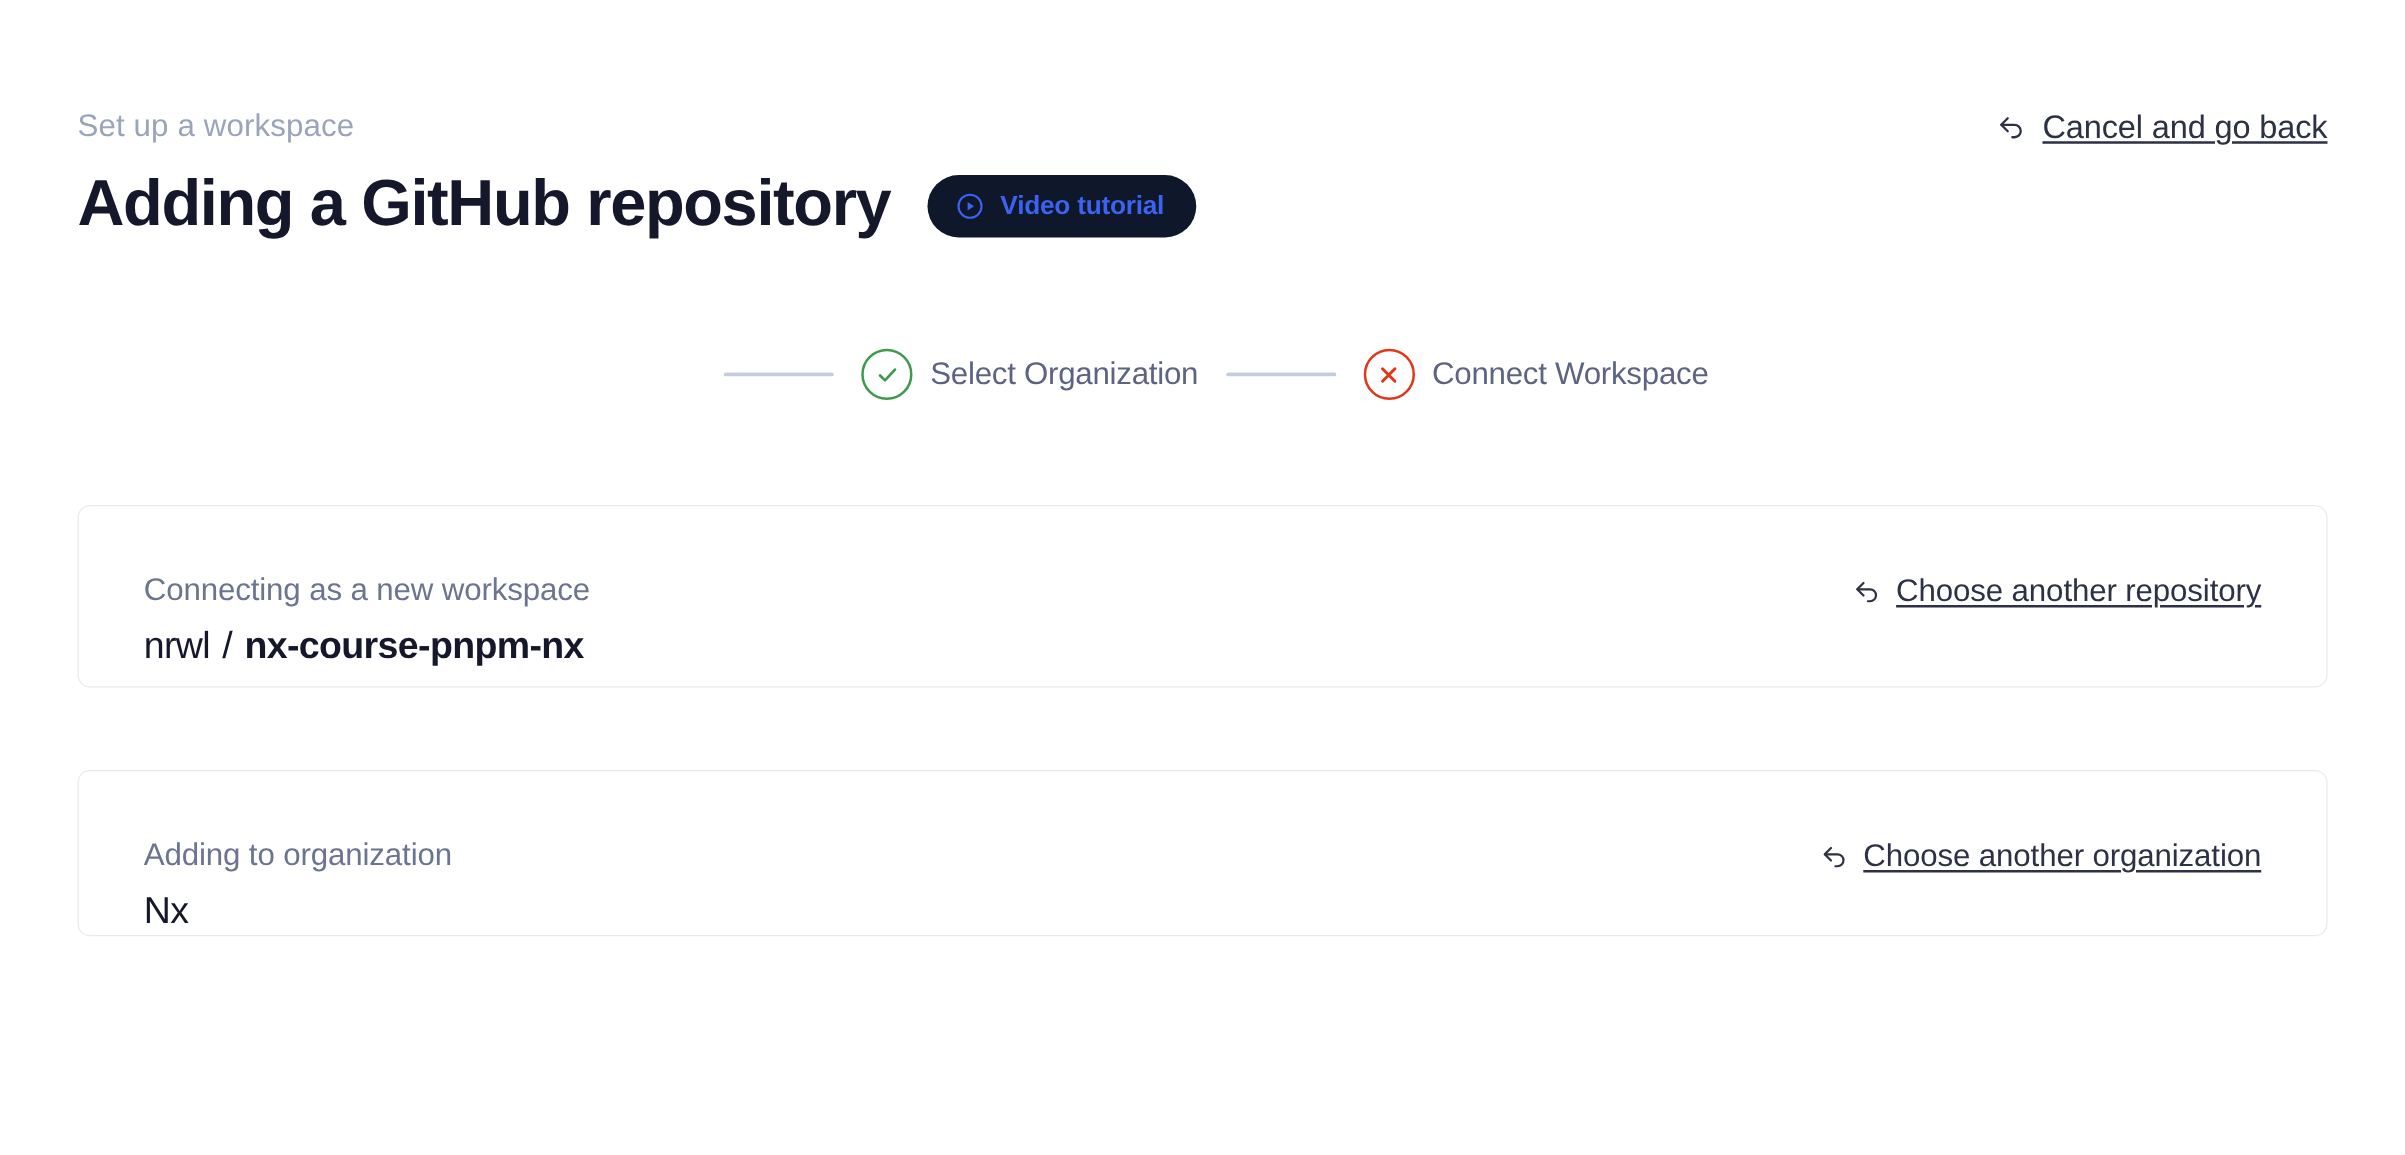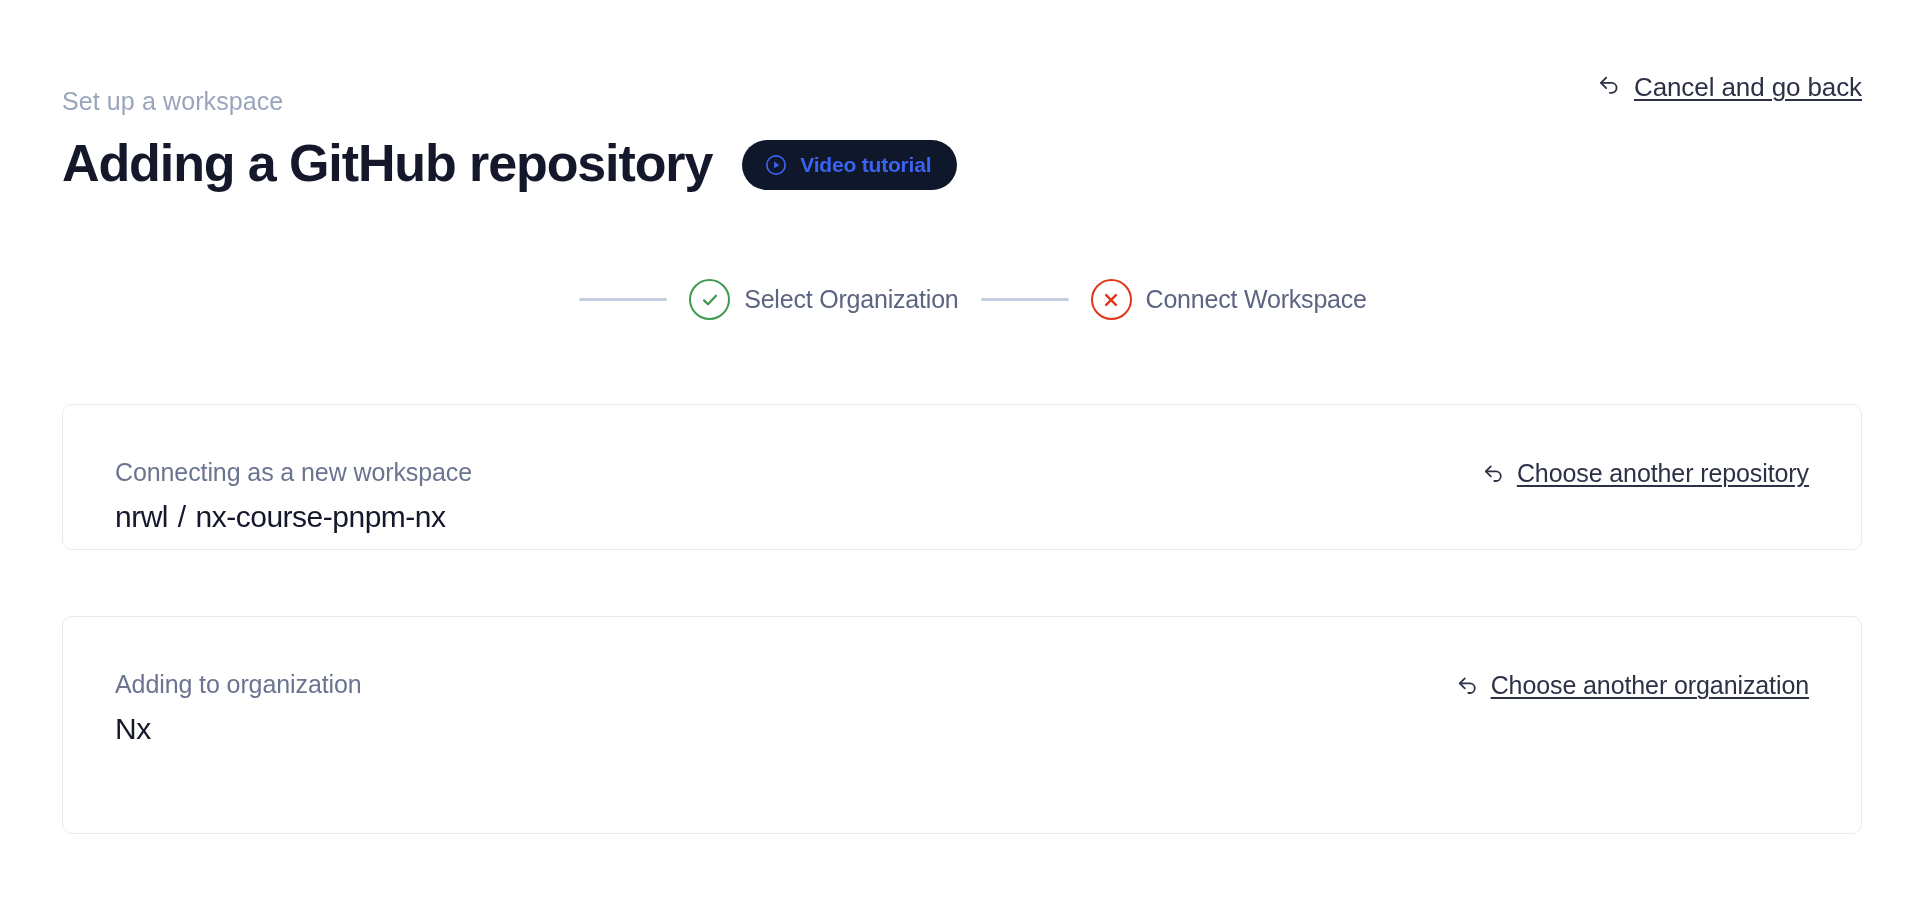--- a/index.html
+++ b/index.html
@@ -71,23 +71,24 @@
     font-size: 21px;
     font-weight: 700;
     color: #3b63f0;
     letter-spacing: -0.2px;
     white-space: nowrap;
   }
 
   
   .cancel-link {
     position: absolute;
-    top: 72px;
+    top: 86px;
     right: 0;
     display: inline-flex;
+    align-items: center;
     gap: 12px;
     cursor: pointer;
     text-decoration: none;
   }
   .back-arrow-icon {
     display: inline-flex;
     width: 26px; height: 26px;
     color: #2c3145;
     flex: 0 0 auto;
   }
@@ -148,21 +149,21 @@
 
   
   .card {
     border: 1.5px solid #e8eaf0;
     border-radius: 10px;
     background: #ffffff;
     padding: 52px 52px 56px 52px;
     position: relative;
   }
   .card.card-repo { margin-top: 84px; height: 146px; }
-  .card.card-org  { margin-top: 66px; height: 218px; }
+  .card.card-org  { margin-top: 66px; height: 133px; }
 
   .card-row {
     display: flex;
     align-items: flex-start;
     justify-content: space-between;
   }
 
   .card-caption {
     font-size: 25px;
     font-weight: 400;
@@ -174,21 +175,21 @@
   .card-value {
     margin-top: 12px;
     font-size: 30px;
     color: #15172b;
     letter-spacing: -0.5px;
     line-height: 1.2;
     white-space: nowrap;
   }
   .card-value .owner { font-weight: 500; }
   .card-value .sep   { font-weight: 500; padding: 0 2px; }
-  .card-value .repo  { font-weight: 400; margin-top: 44px; }
+  .card-value .repo  { font-weight: 700; margin-top: 44px; }
   .card-value.plain  { font-weight: 500; }
 
   .card-link {
     display: inline-flex;
     align-items: center;
     gap: 11px;
     cursor: pointer;
     text-decoration: none;
     margin-top: 2px;
   }

